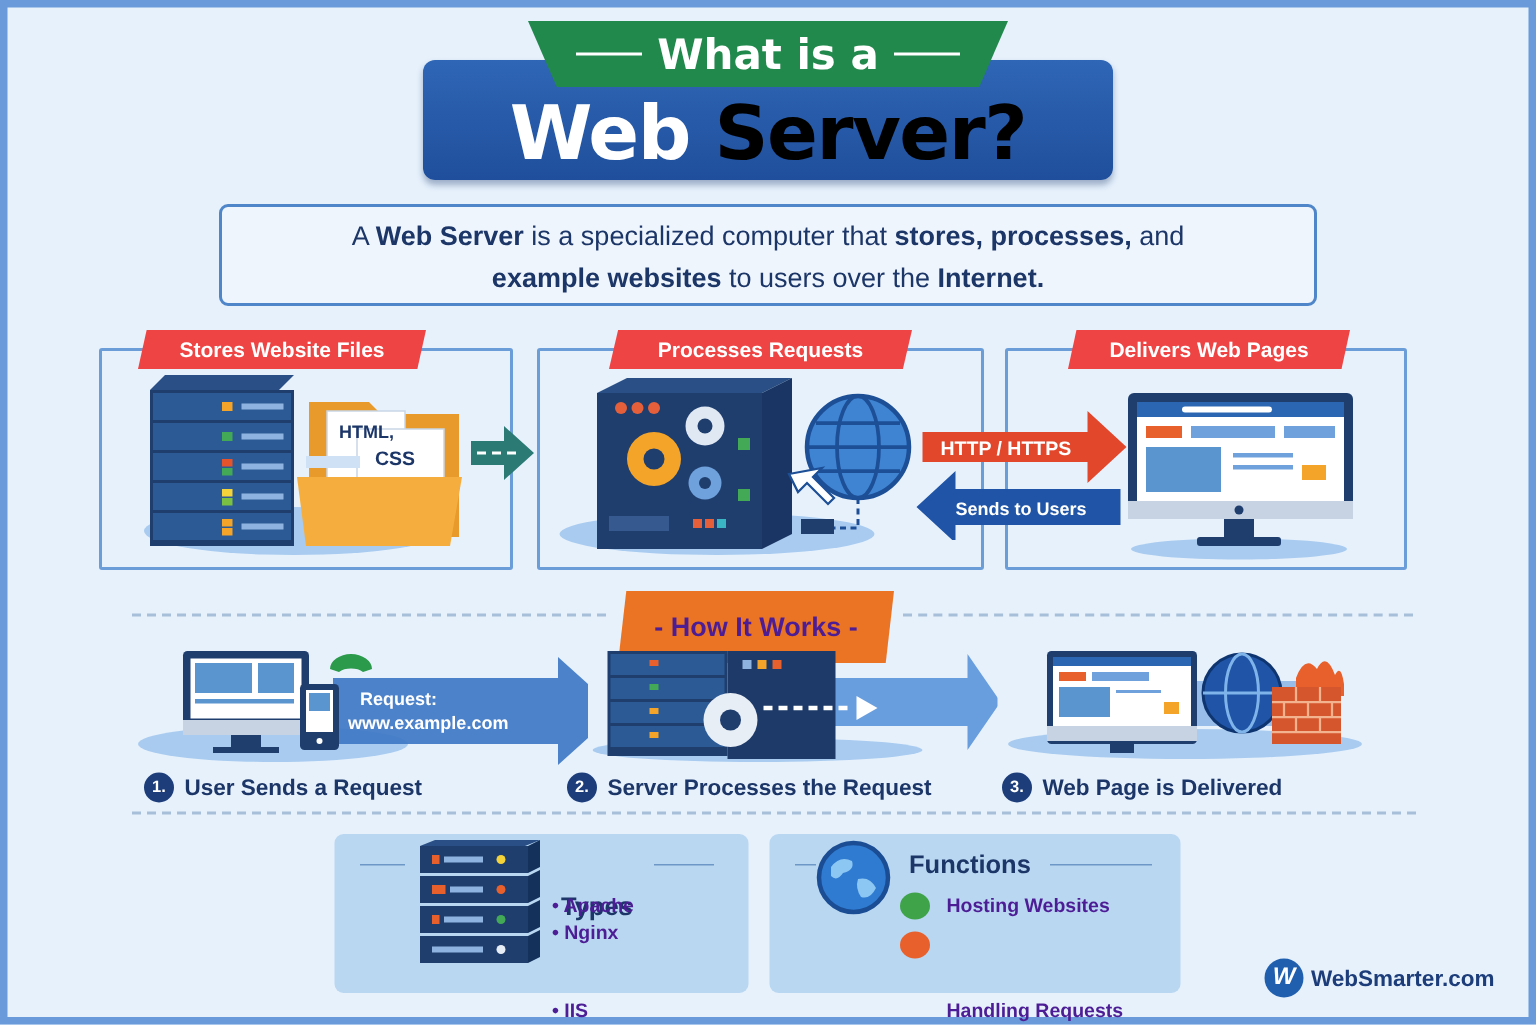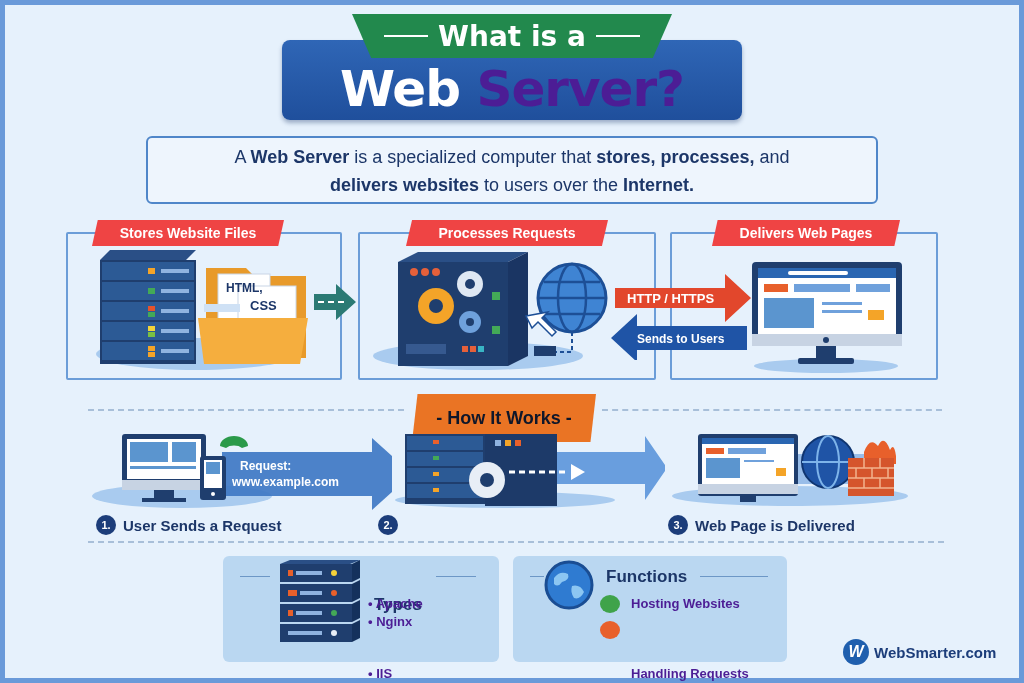--- a/index.html
+++ b/index.html
@@ -29,21 +29,21 @@
     display: flex; align-items: center; justify-content: center;
     color: #fff; font-weight: bold; font-size: 28px;
   }
   .title-ribbon .rule { display: inline-block; width: 44px; height: 2px; background: #fff; margin: 0 10px; }
   .title-main {
     position: absolute; left: 282px; top: 56px; width: 460px; height: 66px;
     text-align: center; font-size: 50px; font-weight: bold; line-height: 66px;
     letter-spacing: -1px;
   }
   .title-main .w { color: #fff; }
-  .title-main .s { color: #4c1d95; }
+  .title-main .s { color: #000000; }
 
   
   .definition {
     position: absolute; left: 146px; top: 136px; width: 732px; height: 68px;
     border: 2px solid #4f86c9; border-radius: 6px;
     background: #eef5fd;
     text-align: center; color: #1c3668; font-size: 18px; line-height: 28px;
     padding-top: 5px;
     font-family: "Liberation Sans", sans-serif;
   }
@@ -59,21 +59,21 @@
     background: #ef4444; color: #fff; font-weight: bold; font-size: 14px;
     display: flex; align-items: center; justify-content: center;
     clip-path: polygon(3% 0, 100% 0, 97% 100%, 0 100%);
     font-family: "Liberation Sans", sans-serif;
   }
 
   
   .dash-line { position: absolute; height: 0; border-top: 2px dashed #a8bfd9; }
   .how-tab {
     position: absolute; left: 412px; top: 394px; width: 184px; height: 48px;
-    background: #ea7424; color: #0f172a; font-weight: bold; font-size: 18px;
+    background: #ea7424; color: #4c1d95; font-weight: bold; font-size: 18px;
     display: flex; align-items: center; justify-content: center;
     clip-path: polygon(3% 0, 100% 0, 97% 100%, 0 100%);
     font-family: "Liberation Sans", sans-serif;
   }
   .step-label {
     position: absolute; top: 513px; height: 24px; display: flex; align-items: center;
     color: #1c3668; font-weight: bold; font-size: 15px;
     font-family: "Liberation Sans", sans-serif;
   }
   .step-num {
@@ -114,21 +114,21 @@
   <span>What is a</span>
   <span class="rule"></span>
 </div>
 <div class="title-main">
   <span class="w">Web</span>
   <span class="s">Server?</span>
 </div>
 
 <div class="definition">
   <span>A </span><b>Web Server</b><span> is a specialized computer that </span><b>stores, processes,</b><span> and</span><br>
-  <b>delivers websites</b><span> to users over the </span><b>Internet.</b>
+  <b>example websites</b><span> to users over the </span><b>Internet.</b>
 </div>
 
 <div class="panel" style="left:66px;width:276px;"></div>
 <div class="panel" style="left:358px;width:298px;"></div>
 <div class="panel" style="left:670px;width:268px;"></div>
 
 <div class="panel-tab" style="left:92px;width:192px;">Stores Website Files</div>
 <div class="panel-tab" style="left:406px;width:202px;">Processes Requests</div>
 <div class="panel-tab" style="left:712px;width:188px;">Delivers Web Pages</div>
 
@@ -332,20 +332,21 @@
     </g>
   </g>
 </svg>
 
 <div class="step-label" style="left:96px;">
   <span class="step-num">1.</span>
   <span>User Sends a Request</span>
 </div>
 <div class="step-label" style="left:378px;">
   <span class="step-num">2.</span>
+  <span>Server Processes the Request</span>
 </div>
 <div class="step-label" style="left:668px;">
   <span class="step-num">3.</span>
   <span>Web Page is Delivered</span>
 </div>
 
 <div class="dash-line" style="left:88px;top:541px;width:856px;"></div>
 
 <div class="card" style="left:223px;width:276px;"></div>
 <div class="card-rule" style="left:240px;top:576px;width:30px;"></div>

